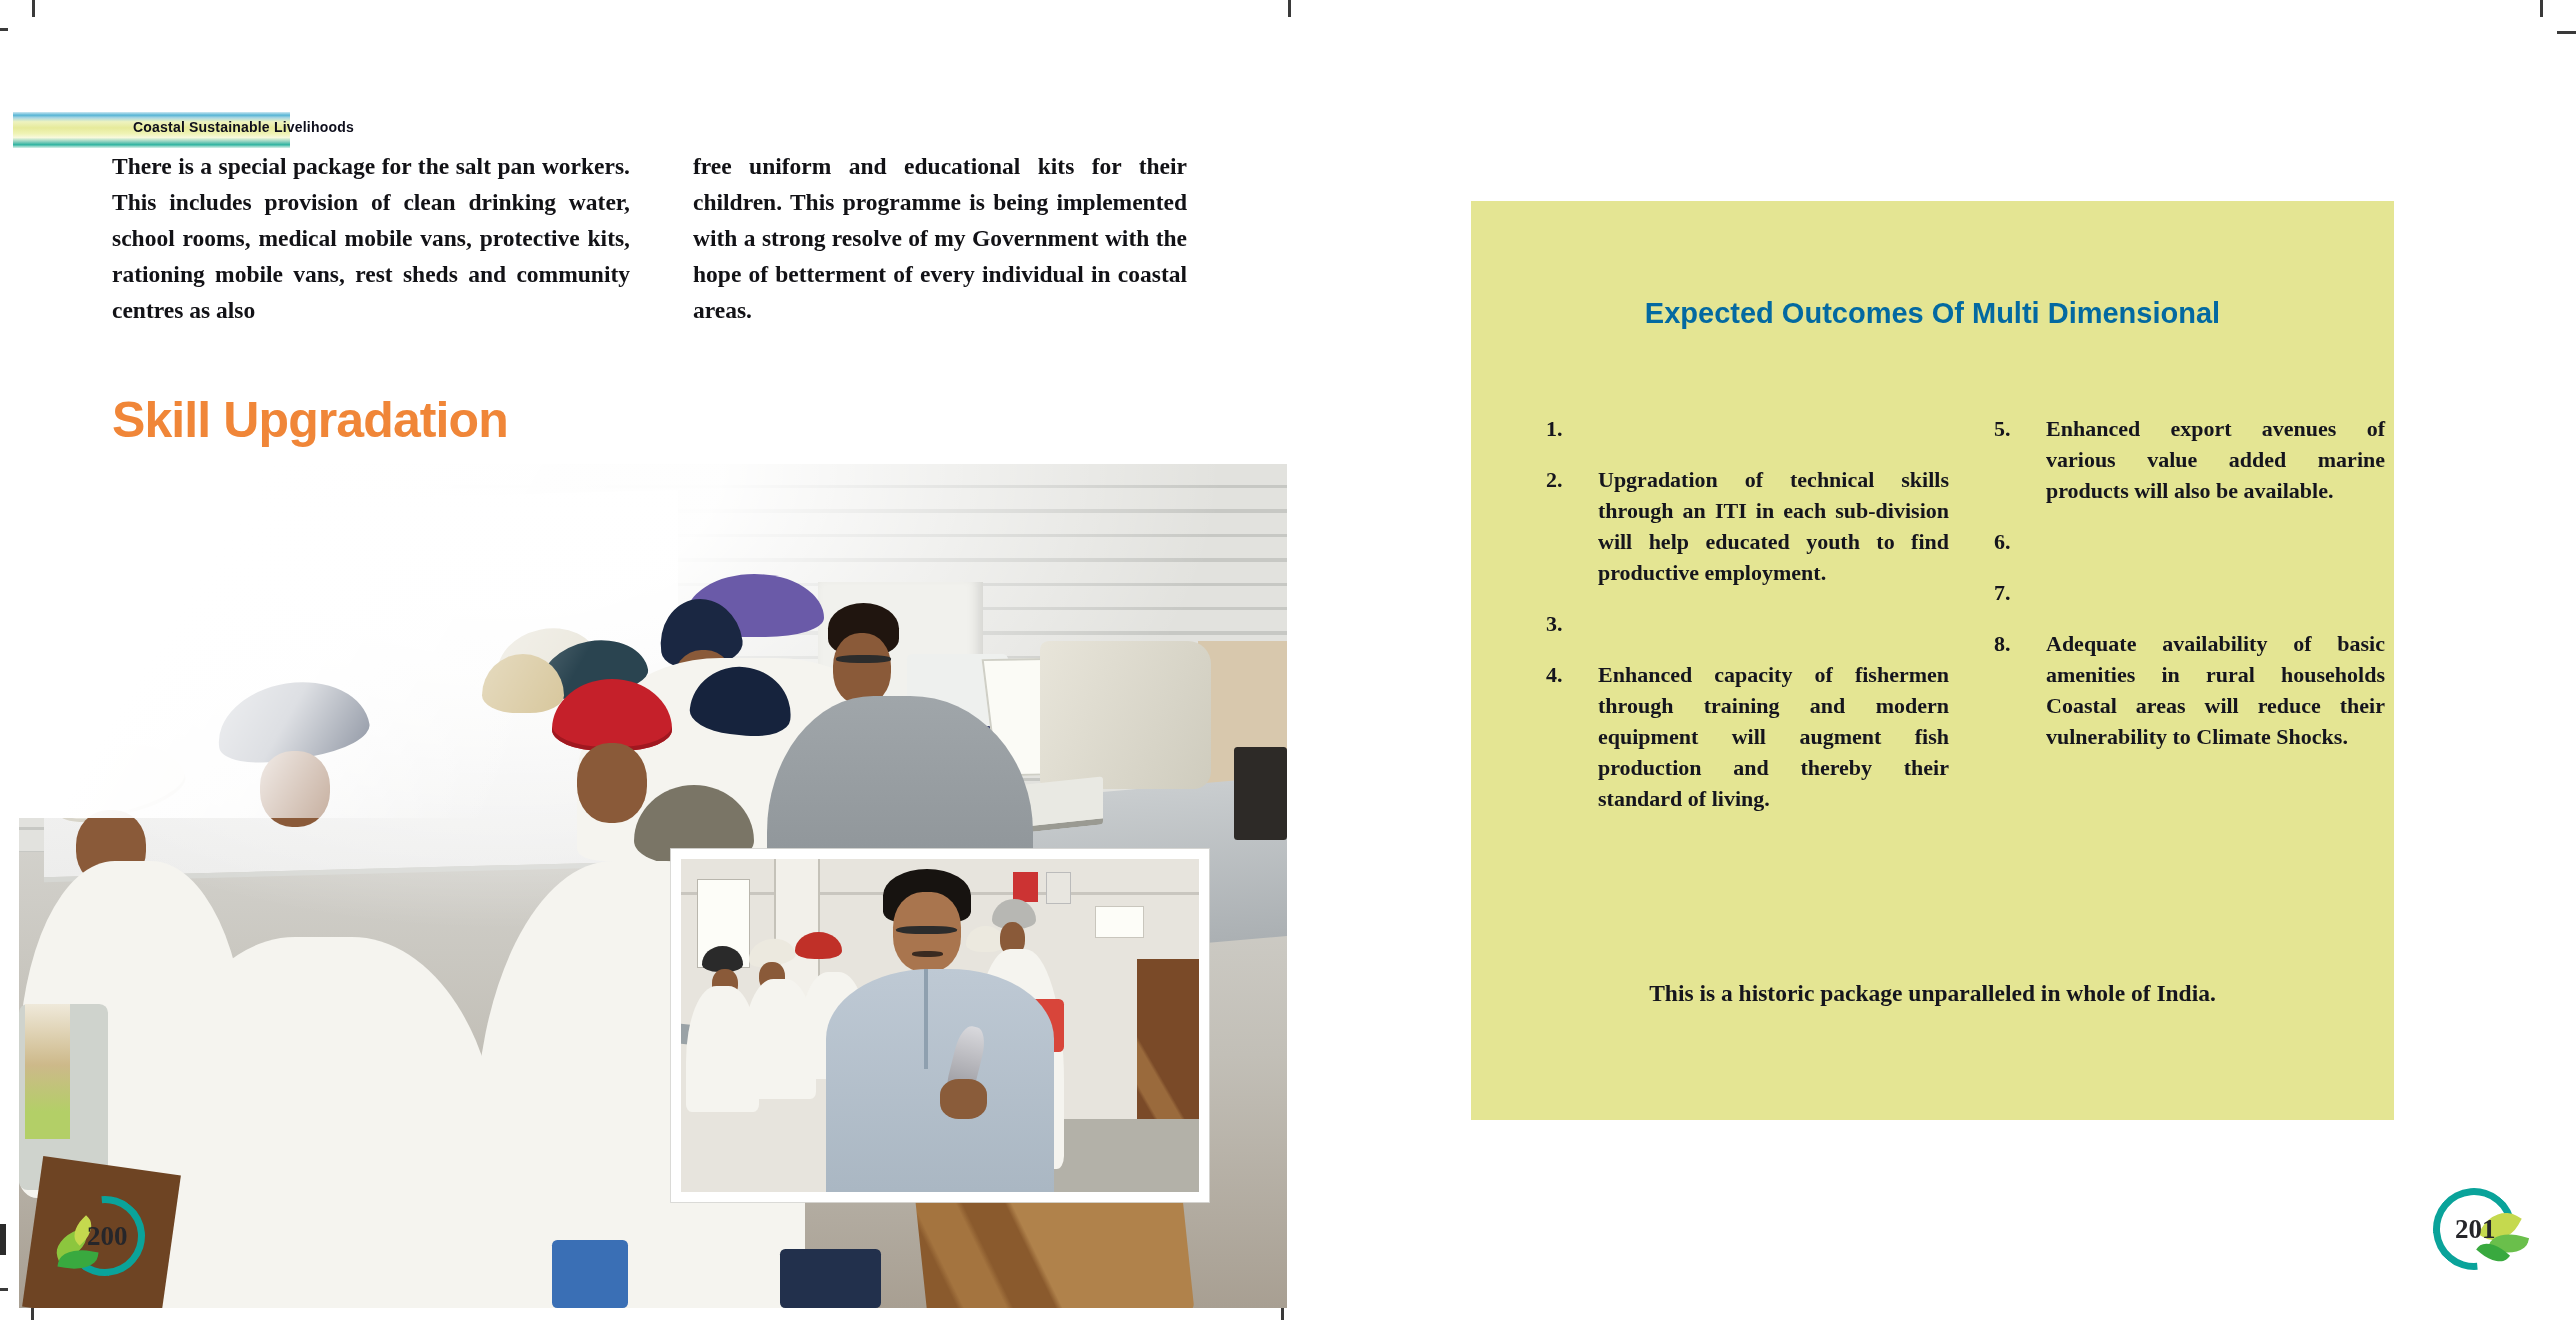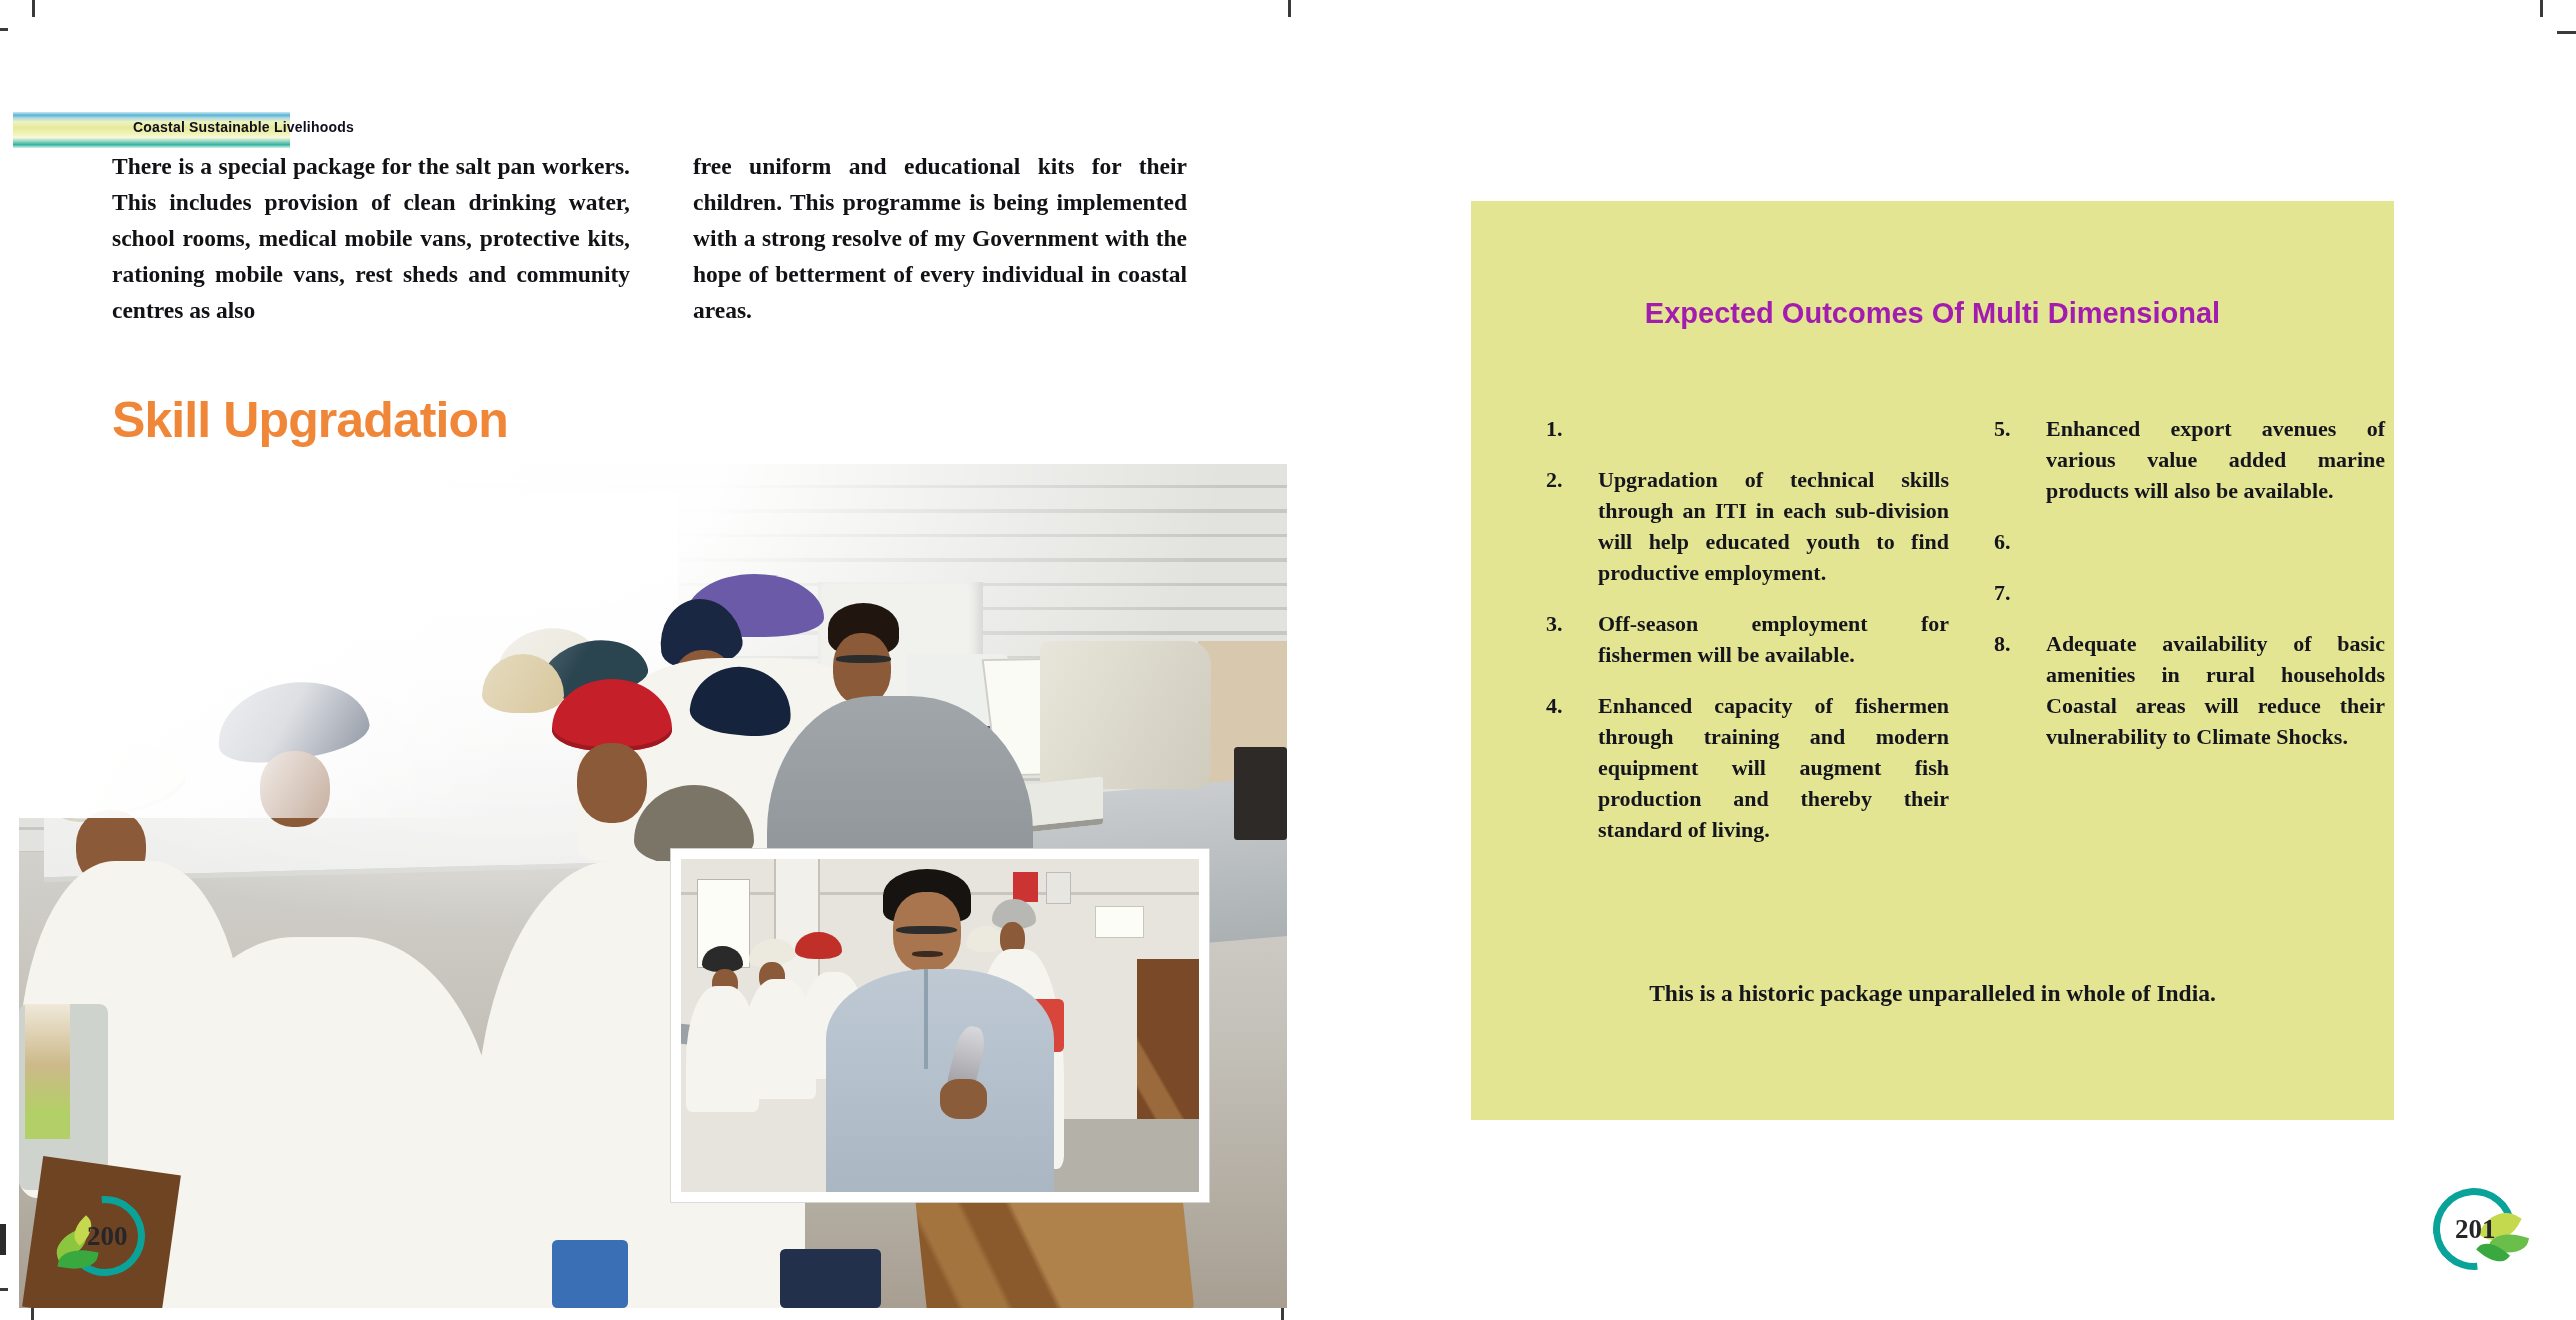--- a/index.html
+++ b/index.html
@@ -53,21 +53,21 @@
   
   .badge-num{position:absolute;font-weight:bold;font-size:27px;color:#26262a;z-index:9;
     font-family:"Liberation Serif",serif;}
   .ring{position:absolute;border-radius:50%;box-sizing:border-box;}
   .leaf{position:absolute;border-radius:80% 0 80% 0;}
 
   
   #outcomes-box{position:absolute;left:1471px;top:201px;width:923px;height:919px;
     background:#e4e593;}
   .box-title{position:absolute;left:0;width:100%;text-align:center;
-    font-family:"Liberation Sans",sans-serif;font-weight:bold;font-size:29px;color:#a21caf;
+    font-family:"Liberation Sans",sans-serif;font-weight:bold;font-size:29px;color:#0369a1;
     white-space:nowrap;}
   .collist{position:absolute;top:212px;}
   #list-left{left:75px;width:403px;}
   #list-right{left:523px;width:391px;}
   .li{display:flex;margin-bottom:20px;font-size:22px;font-weight:bold;line-height:31px;color:#15151d;}
   .li .num{flex:none;width:52px;}
   .li .itext{flex:1;text-align:justify;}
   #box-footer{position:absolute;left:0;top:779px;width:100%;text-align:center;
     font-size:23.5px;font-weight:bold;color:#15151d;}
 </style>
@@ -197,21 +197,20 @@
     <div id="list-left" class="collist">
       <div class="li">
         <span class="num">1.</span>
       </div>
       <div class="li">
         <span class="num">2.</span>
         <span class="itext">Upgradation of technical skills through an ITI in each sub-division will help educated youth to find productive employment.</span>
       </div>
       <div class="li">
         <span class="num">3.</span>
-        <span class="itext">Off-season employment for fishermen will be available.</span>
       </div>
       <div class="li">
         <span class="num">4.</span>
         <span class="itext">Enhanced capacity of fishermen through training and modern equipment will augment fish production and thereby their standard of living.</span>
       </div>
     </div>
 
     <div id="list-right" class="collist">
       <div class="li">
         <span class="num">5.</span>

